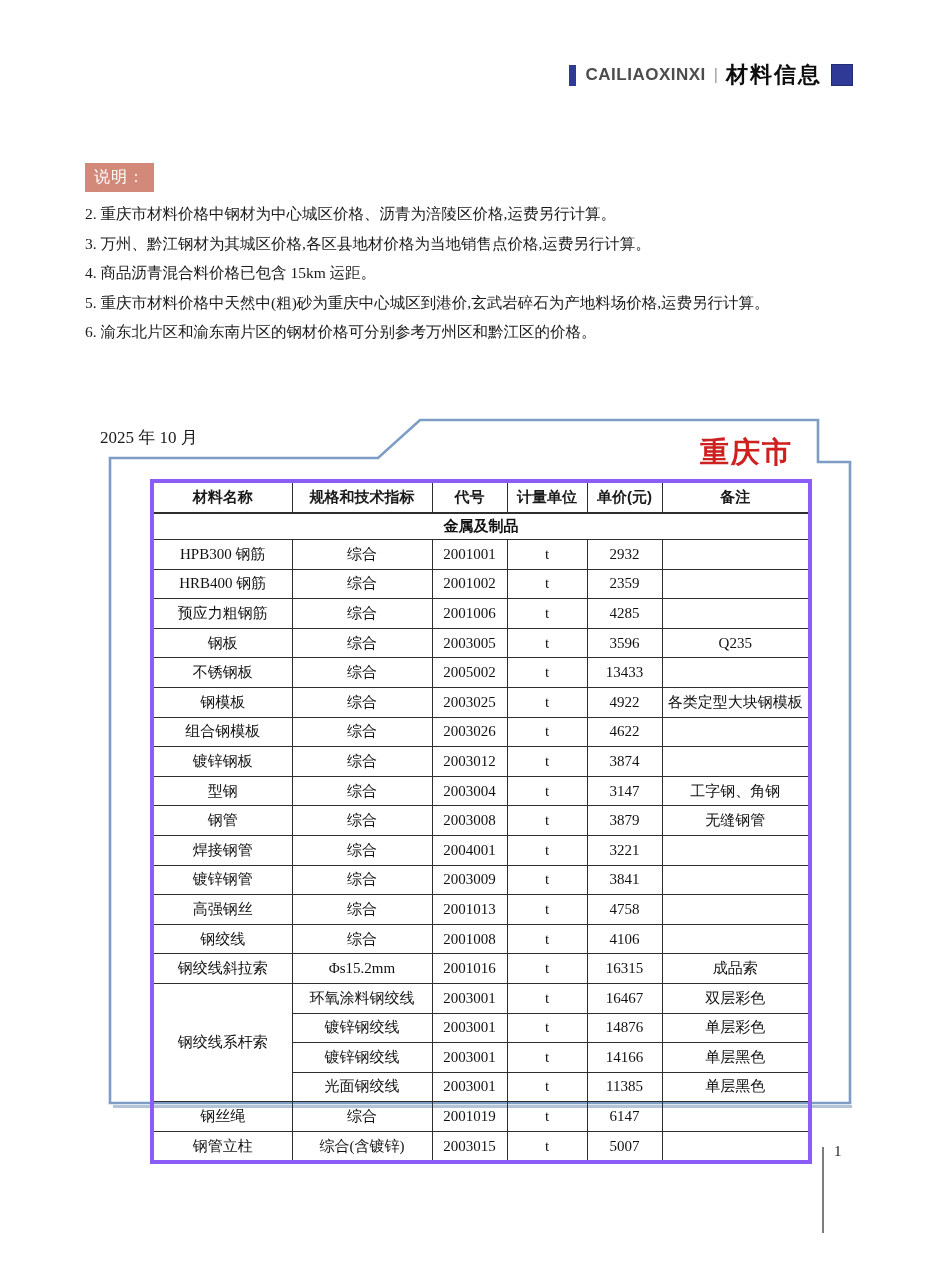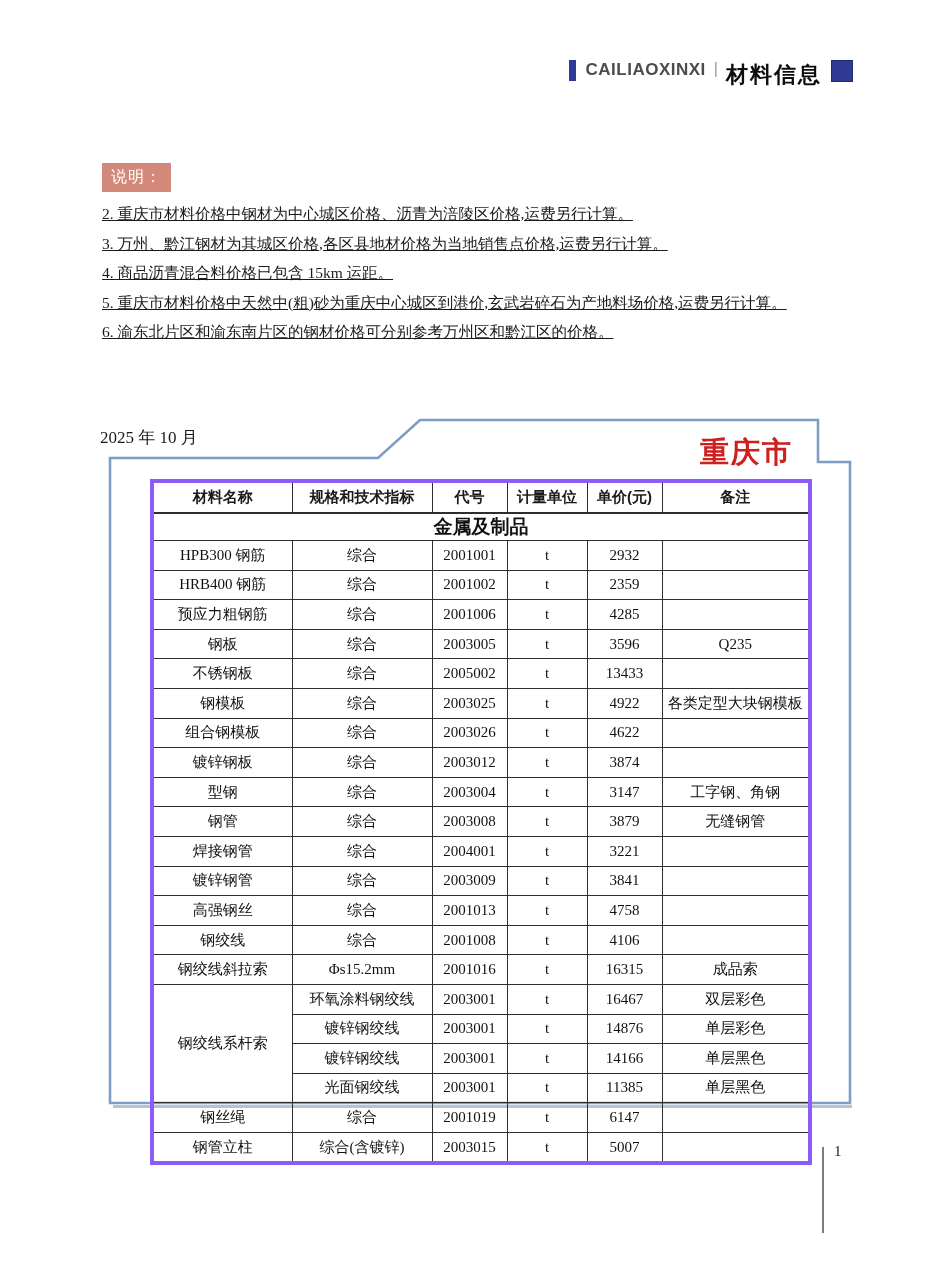--- a/index.html
+++ b/index.html
@@ -5,31 +5,31 @@
   html,body { margin:0; padding:0; background:#e8e8e8; }
   .page {
     position:relative; width:950px; height:1281px; margin:0 auto;
     background:#ffffff; overflow:hidden;
     font-family:"Liberation Serif","DejaVu Serif",serif; color:#1a1a1a;
   }
 
   
   .brand {
     position:absolute; top:60px; right:97px;
-    display:flex; 
+    display:flex; align-items:center;
     font-family:"Liberation Sans","DejaVu Sans",sans-serif;
   }
   .brand-bar { width:7px; height:21px; background:#2e3a96; margin-right:10px; }
   .brand-name { font-size:17px; font-weight:600; color:#4c4c4c; letter-spacing:0.5px; }
   .brand-sep { color:#9a9a9a; font-size:16px; margin:0 8px; }
   .brand-title { font-size:22px; font-weight:bold; color:#0d0d0d; letter-spacing:2px; }
   .brand-square { width:20px; height:20px; background:#2e3a96; border:1px solid #232c70; margin-left:9px; }
 
   
-  .notes { position:absolute; left:102px; top:163px; width:770px;text-decoration:underline; }
+  .notes { position:absolute; left:85px; top:163px; width:770px; }
   .notes-badge {
     display:inline-block; background:#d2897a; color:#ffffff;
     font-size:16px; line-height:16px; padding:6px 9px 7px; letter-spacing:1px;
   }
   .notes-list { margin:14px 0 0; padding:0; list-style:none; }
   .note-item { font-size:15.5px; line-height:16px; margin:0 0 13.5px; white-space:nowrap; }
 
   
   .date-label { position:absolute; left:100px; top:426px; font-size:17px; }
   .region-label {
@@ -51,21 +51,21 @@
     border:1px solid #2e2e2e; text-align:center; vertical-align:middle;
     padding:0 2px; overflow:hidden;
   }
   .price-table th {
     height:29px; font-family:"Liberation Sans","DejaVu Sans",sans-serif;
     font-weight:bold; font-size:15px; border-bottom-width:2px;
   }
   .price-table td { height:28.6px; font-size:15px; color:#111; }
   .price-table td.section {
     height:25px; font-family:Liberation Sans, sans-serif;
-    font-weight:bold; font-size:19px;
+    font-weight:bold; font-size:15px;
   }
 
   
   .footer-rule { position:absolute; left:822px; top:1147px; width:2px; height:86px; background:#7d7d7d; }
   .page-number { position:absolute; left:834px; top:1143px; font-size:15px; color:#222; }
 </style>
 </head>
 <body>
 
 <div class="page">

